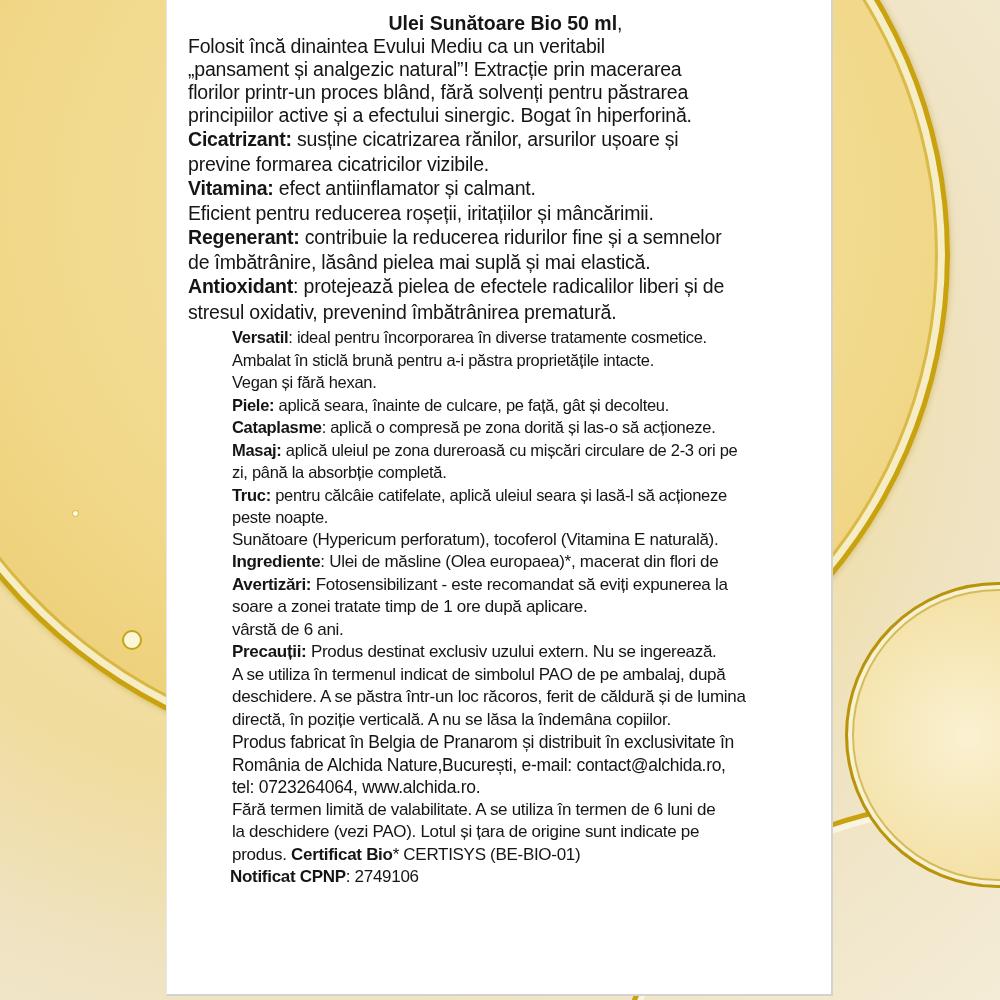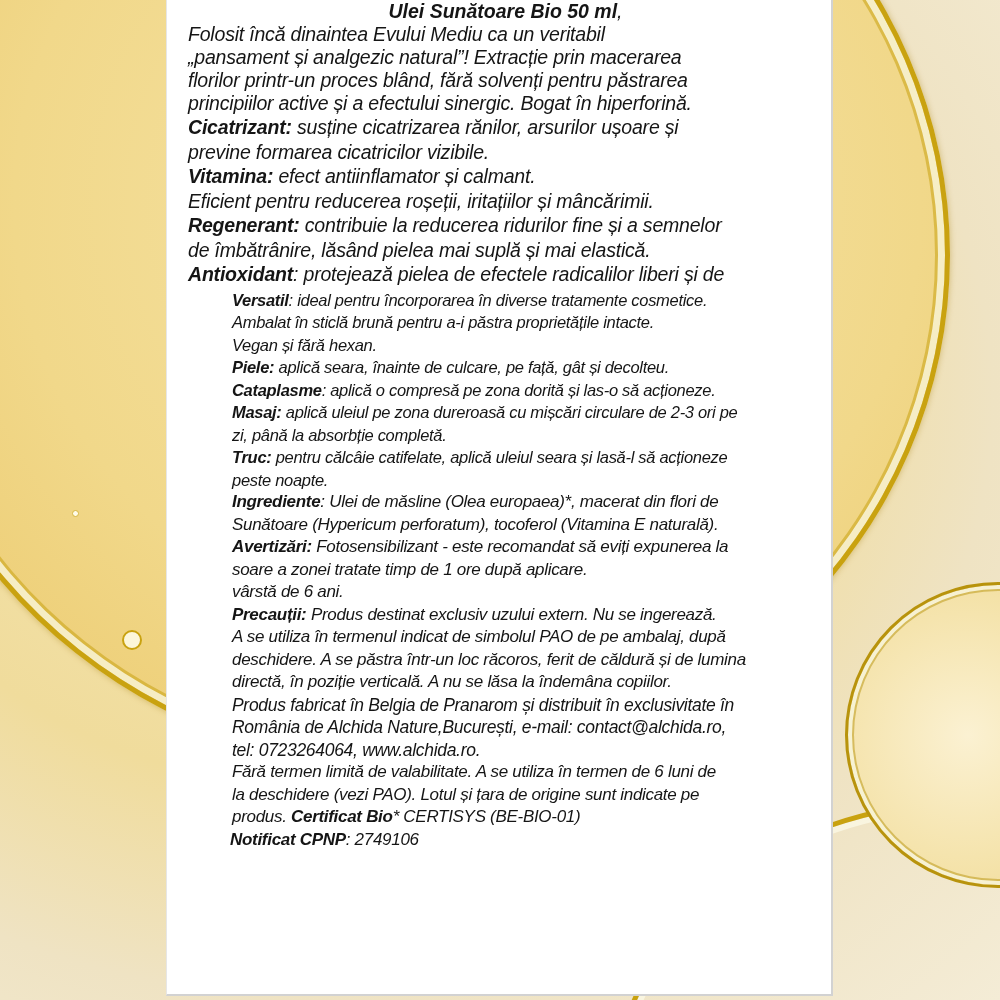--- a/index.html
+++ b/index.html
@@ -29,21 +29,21 @@
   .drop2 { position:absolute; width:5px; height:5px; border-radius:50%;
           left:72px; top:510px; background:#fffbe8; border:1px solid #d6b640; }
 
   .panel {
     position:absolute; left:166px; top:0; width:667px; height:996px;
     background:#ffffff;
     border-right:2px solid #d2d2d2; border-bottom:2px solid #d2d2d2; border-left:1px solid #e6e6e6;
     box-sizing:border-box;
     color:#151515;
   }
-  .content { position:absolute; left:21px; top:0; right:8px;font-style:italic; }
+  .content { position:absolute; left:21px; top:12px; right:8px; }
   .title { font-weight:bold; font-size:19.5px; text-align:center; line-height:23px; margin-top:0; padding-left:0; }
   .title .comma { font-weight:normal; }
   .p19 { font-size:19.5px; line-height:23px; letter-spacing:-0.2px; }
   .p16 { font-size:16.5px; line-height:22.5px; letter-spacing:-0.3px;margin-left:44px; }
   .line { white-space:nowrap; }
   b { font-weight:bold; }
 </style>
 </head>
 <body>
 
@@ -74,40 +74,41 @@
     <div class="p19" style="line-height:24.5px">
       <div class="line"><b>Vitamina:</b><span> efect antiinflamator și calmant.</span></div>
       <div class="line">Eficient pentru reducerea roșeții, iritațiilor și mâncărimii.</div>
     </div>
     <div class="p19" style="line-height:24.5px">
       <div class="line"><b>Regenerant:</b><span> contribuie la reducerea ridurilor fine și a semnelor</span></div>
       <div class="line">de îmbătrânire, lăsând pielea mai suplă și mai elastică.</div>
     </div>
     <div class="p19" style="line-height:25.5px">
       <div class="line"><b>Antioxidant</b><span>: protejează pielea de efectele radicalilor liberi și de</span></div>
+      <div class="line">stresul oxidativ, prevenind îmbătrânirea prematură.</div>
     </div>
 
     <div class="p16" style="margin-top:1px">
       <div class="line"><b>Versatil</b><span>: ideal pentru încorporarea în diverse tratamente cosmetice.</span></div>
       <div class="line">Ambalat în sticlă brună pentru a-i păstra proprietățile intacte.</div>
       <div class="line">Vegan și fără hexan.</div>
     </div>
 
     <div class="p16">
       <div class="line"><b>Piele:</b><span> aplică seara, înainte de culcare, pe față, gât și decolteu.</span></div>
       <div class="line"><b>Cataplasme</b><span>: aplică o compresă pe zona dorită și las-o să acționeze.</span></div>
       <div class="line"><b>Masaj:</b><span> aplică uleiul pe zona dureroasă cu mișcări circulare de 2-3 ori pe</span></div>
       <div class="line">zi, până la absorbție completă.</div>
       <div class="line"><b>Truc:</b><span> pentru călcâie catifelate, aplică uleiul seara și lasă-l să acționeze</span></div>
       <div class="line">peste noapte.</div>
     </div>
 
     <div class="p16" style="font-size:17px">
+      <div class="line">Sunătoare (Hypericum perforatum), tocoferol (Vitamina E naturală).</div>
       <div class="line"><b>Ingrediente</b><span>: Ulei de măsline (Olea europaea)*, macerat din flori de</span></div>
-      <div class="line">Sunătoare (Hypericum perforatum), tocoferol (Vitamina E naturală).</div>
     </div>
 
     <div class="p16" style="font-size:17px">
       <div class="line"><b>Avertizări:</b><span> Fotosensibilizant - este recomandat să eviți expunerea la</span></div>
       <div class="line">soare a zonei tratate timp de 1 ore după aplicare.</div>
       <div class="line">vârstă de 6 ani.</div>
     </div>
 
     <div class="p16" style="font-size:17px">
       <div class="line"><b>Precauții:</b><span> Produs destinat exclusiv uzului extern. Nu se ingerează.</span></div>

